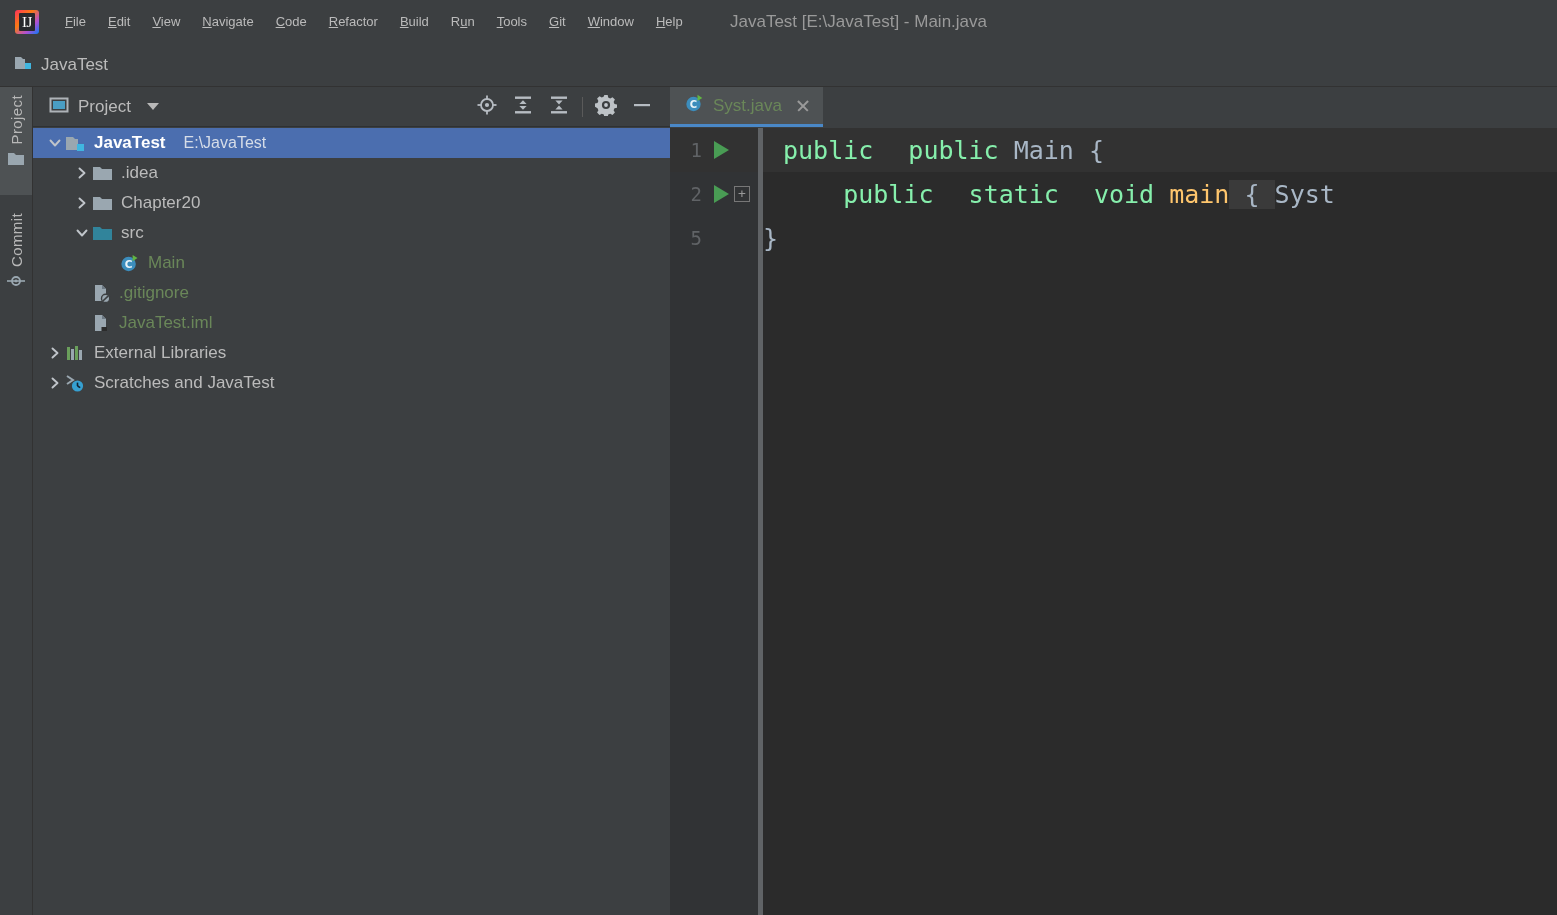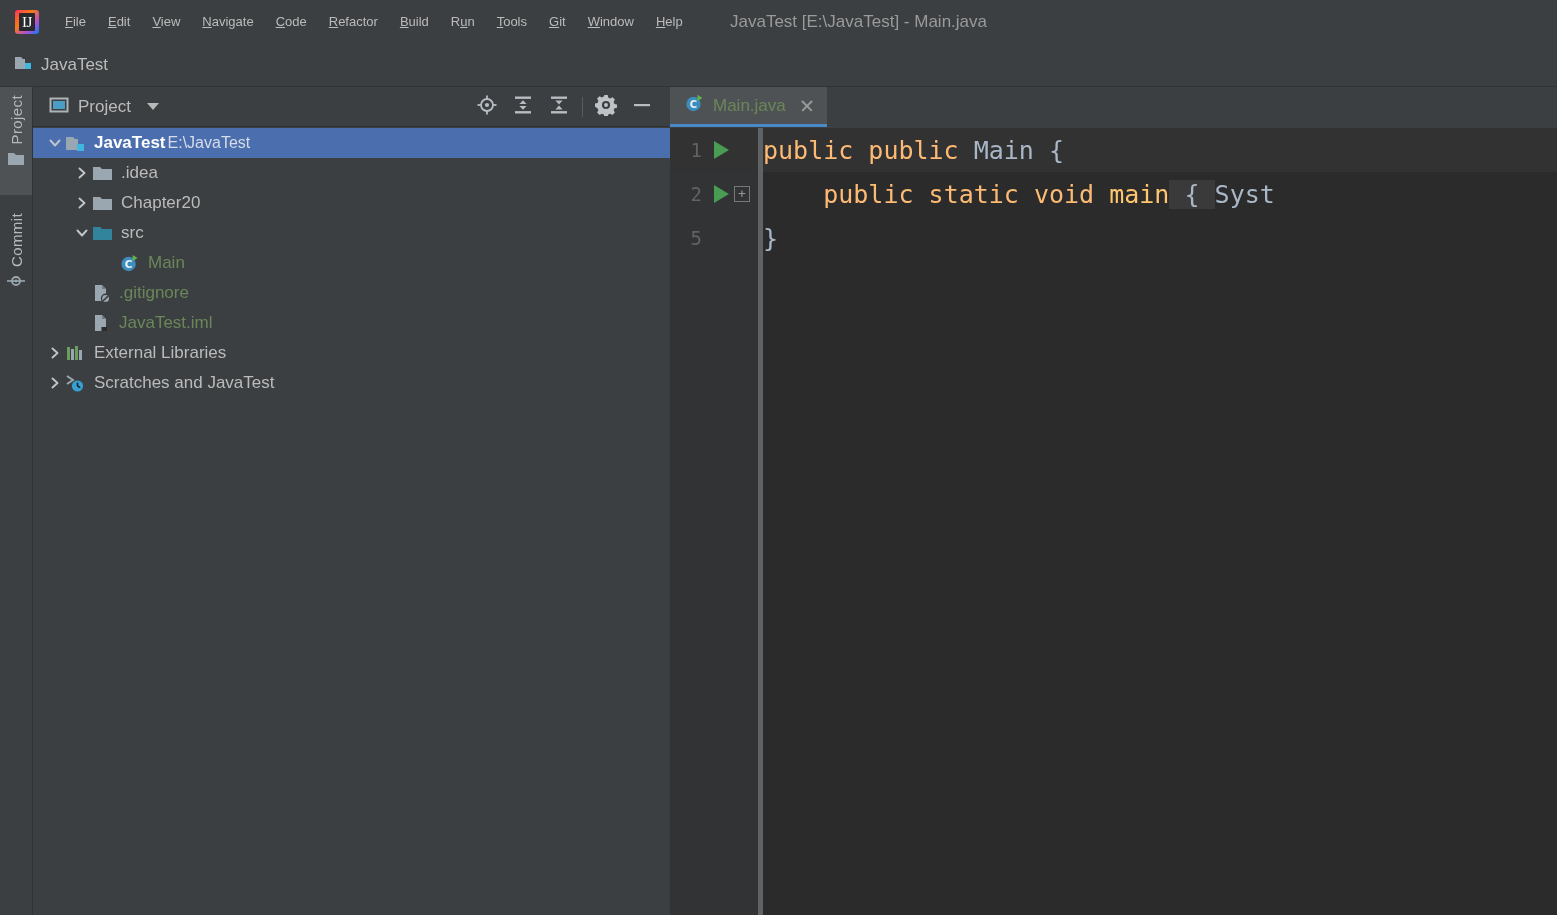--- a/index.html
+++ b/index.html
@@ -114,21 +114,21 @@
     white-space: nowrap; cursor: default; position: relative;
   }
   .row.selected { background: #4b6eaf; }
   .row .arrow {
     width: 20px; height: 30px; flex: none;
     display: flex; align-items: center; justify-content: center;
   }
   .row .arrow.empty { }
   .row .ic { flex: none; display: flex; align-items: center; margin-right: 7px; }
   .row .label { font-size: 17px; }
-  .row .sub { font-size: 16px; color: #a8a8a8; margin-left: 2px; }
+  .row .sub { font-size: 16px; color: #a8a8a8; margin-left: 18px; }
   .row.selected .sub { color: #d6dde8; }
   .c-grey { color: #bbbbbb; }
   .c-green { color: #6a8759; }
   .c-white-b { color: #ffffff; font-weight: bold; }
 
   
   .editor-area {
     position: absolute; left: 670px; top: 87px; width: 887px; height: 828px;
     background: #2b2b2b;
   }
@@ -185,21 +185,21 @@
     font-size: 13px; line-height: 14px; text-align: center; cursor: default;
     font-family: "DejaVu Sans Mono", monospace;
   }
   .cline {
     position: absolute; left: 0; height: 44px; width: 2000px;
     display: flex; align-items: center;
     font-family: "DejaVu Sans Mono", monospace;
     font-size: 25px; white-space: pre;
   }
   .cline.cur { background: #323232; }
-  .k  { color: #fdba74; }      
+  .k  { color: #86efac; padding-left: 20px; }      
   .t  { color: #a9b7c6; }      
   .cn { color: #a9b7c6; }      
   .mn { color: #ffc66d; }      
   .fold { background: #3a3a3a; color: #a9b7c6; }
 </style>
 </head>
 <body>
 
 <div class="titlebar">
   <div class="ij-logo">
@@ -452,21 +452,21 @@
   <div class="tabbar">
     <div class="tab">
       <span>
         <svg width="21" height="21" viewBox="0 0 21 21">
           <circle cx="9.5" cy="11" r="7.2" fill="#3c8dbc"></circle>
           <path d="M13.6 7.3a5.2 5.2 0 10 1.1 5.6" fill="none" stroke="#2b2b2b" stroke-width="0"></path>
           <text x="9.5" y="15.4" font-family="DejaVu Sans, sans-serif" font-size="10" font-weight="bold" fill="#e8f3f8" text-anchor="middle">C</text>
           <path d="M13.5 1.8 v6.2 l4.8 -3.1 Z" fill="#62b543"></path>
         </svg>
       </span>
-      <span class="tab-label">Main.java</span>
+      <span class="tab-label">Syst.java</span>
       <span class="tab-close"></span>
     </div>
   </div>
 
   <div class="gutter" id="gutter">
       <div class="gline cur" style="top: 0px;">
         <span class="gnum">1</span>
         <span class="grun"></span>
       </div>
       <div class="gline" style="top: 44px;">

